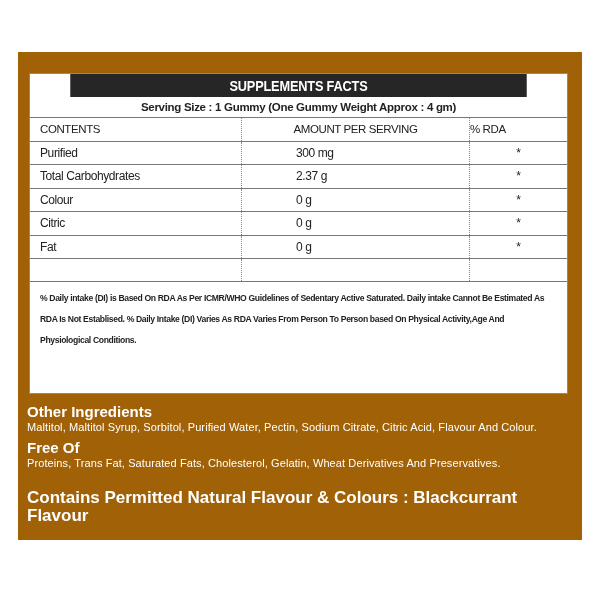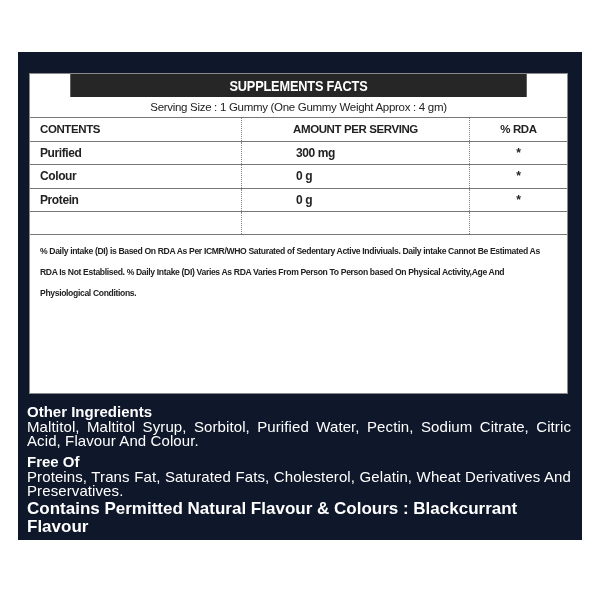--- a/index.html
+++ b/index.html
@@ -1,55 +1,55 @@
 <!DOCTYPE html>
 <html><head>
   <meta charset="utf-8">
   <style>
     html, body { margin: 0; padding: 0; background: #ffffff; }
     body { width: 600px; height: 600px; position: relative; overflow: hidden; font-family: "Liberation Sans", sans-serif; }
     .panel {
       position: absolute; left: 18px; top: 52px; width: 564px; height: 488px;
-      background: #0f172a;
+      background: #a16207;
     }
     .facts-box {
       position: absolute; left: 11px; top: 21px; width: 539px; height: 321px;
       background: #ffffff; border: 1px solid #8a8a8a; box-sizing: border-box;
     }
     .facts-title {
       height: 23px; background: #262626; color: #ffffff;
       font-family: "Liberation Sans", sans-serif; font-weight: bold; font-size: 15px;
       text-align: center; line-height: 23px; letter-spacing: -0.2px;
       transform: scaleX(0.85);
     }
     .serving {
-      height: 20px; line-height: 20px; text-align: center; font-size: 11.5px; font-weight: normal;
+      height: 20px; line-height: 20px; text-align: center; font-size: 11.5px; font-weight: bold;
       color: #222; border-bottom: 1.5px solid #777;
       letter-spacing: -0.3px;
     }
     table.facts { width: 100%; border-collapse: collapse; table-layout: fixed; }
     table.facts td, table.facts th {
-      height: 22.5px; padding: 0 0 0 10px; font-size: 12px; font-weight: bold; color: #222;
+      height: 22.5px; padding: 0 0 0 10px; font-size: 12px; font-weight: normal; color: #222;
       border-bottom: 1.5px solid #777; text-align: left; letter-spacing: -0.4px;
     }
     table.facts th { font-size: 11.5px; }
     table.facts .c1 { width: 201px; border-right: 1px dotted #888; }
     table.facts .c2 { width: 227px; border-right: 1px dotted #888; }
     table.facts th.c2 { text-align: center; padding-left: 0; margin-top: 12px; }
-    table.facts th.c3 { text-align: center; padding-left: 0; }
+    table.facts th.c3 { padding-left: 0; }
     table.facts td.c2 { padding-left: 54px; }
     table.facts td.c3 { text-align: center; padding-left: 0; font-size: 12px; }
     table.facts tr.empty td { height: 22px; border-bottom: 1.5px solid #777; }
     .footnote {
       padding: 6px 10px 0 10px; font-size: 8.6px; font-weight: bold; color: #222;
       line-height: 21px; letter-spacing: -0.35px;
     }
     .lower { position: absolute; left: 9px; top: 352px; width: 544px; color: #ffffff; }
     .sec-title { font-size: 15px; font-weight: bold; margin: 0; line-height: 16px; }
-    .sec-text { font-size: 15px; line-height: 14px; text-align: justify; margin: 0 0 6px 0; letter-spacing: 0.1px; }
+    .sec-text { font-size: 11px; line-height: 14px; text-align: justify; margin: 0 0 6px 0; letter-spacing: 0.1px; }
     .contains { font-size: 17px; font-weight: bold; line-height: 18px; margin-top: 1px; letter-spacing: 0px; }
   </style>
 </head>
 <body>
 
 <div class="panel">
   <div class="facts-box">
     <div class="facts-title">SUPPLEMENTS FACTS</div>
     <div class="serving">Serving Size : 1 Gummy (One Gummy Weight Approx : 4 gm)</div>
     <table class="facts">
@@ -58,39 +58,49 @@
         <th class="c1">CONTENTS</th>
         <th class="c2">AMOUNT PER SERVING</th>
         <th class="c3">% RDA</th>
       </tr>
       <tr>
         <td class="c1">Purified</td>
         <td class="c2">300 mg</td>
         <td class="c3">*</td>
       </tr>
       <tr>
+        <td class="c1">Total Carbohydrates</td>
+        <td class="c2">2.37 g</td>
+        <td class="c3">*</td>
+      </tr>
+      <tr>
         <td class="c1">Colour</td>
         <td class="c2">0 g</td>
         <td class="c3">*</td>
       </tr>
       <tr>
-        <td class="c1">Protein</td>
+        <td class="c1">Citric</td>
+        <td class="c2">0 g</td>
+        <td class="c3">*</td>
+      </tr>
+      <tr>
+        <td class="c1">Fat</td>
         <td class="c2">0 g</td>
         <td class="c3">*</td>
       </tr>
       <tr class="empty">
         <td class="c1"></td>
         <td class="c2"></td>
         <td class="c3"></td>
       </tr>
     </tbody>
       </table>
-    <div class="footnote">% Daily intake (DI) is Based On RDA As Per  ICMR/WHO Saturated of Sedentary Active Indiviuals. Daily intake Cannot Be Estimated As RDA Is Not Establised. % Daily Intake (DI) Varies As RDA Varies From Person To Person based On Physical Activity,Age And Physiological Conditions.</div>
+    <div class="footnote">% Daily intake (DI) is Based On RDA As Per  ICMR/WHO Guidelines of Sedentary Active Saturated. Daily intake Cannot Be Estimated As RDA Is Not Establised. % Daily Intake (DI) Varies As RDA Varies From Person To Person based On Physical Activity,Age And Physiological Conditions.</div>
   </div>
 
   <div class="lower">
     <p class="sec-title">Other Ingredients</p>
     <p class="sec-text">Maltitol, Maltitol Syrup, Sorbitol, Purified Water, Pectin, Sodium Citrate, Citric Acid, Flavour And Colour.</p>
     <p class="sec-title">Free Of</p>
-    <p class="sec-text" style="margin-bottom:2px">Proteins, Trans Fat, Saturated Fats, Cholesterol, Gelatin, Wheat Derivatives And Preservatives.</p>
+    <p class="sec-text" style="margin-bottom:19px">Proteins, Trans Fat, Saturated Fats, Cholesterol, Gelatin, Wheat Derivatives And Preservatives.</p>
     <div class="contains">Contains Permitted Natural Flavour &amp; Colours : Blackcurrant Flavour</div>
   </div>
 </div>
 
 </body></html>

